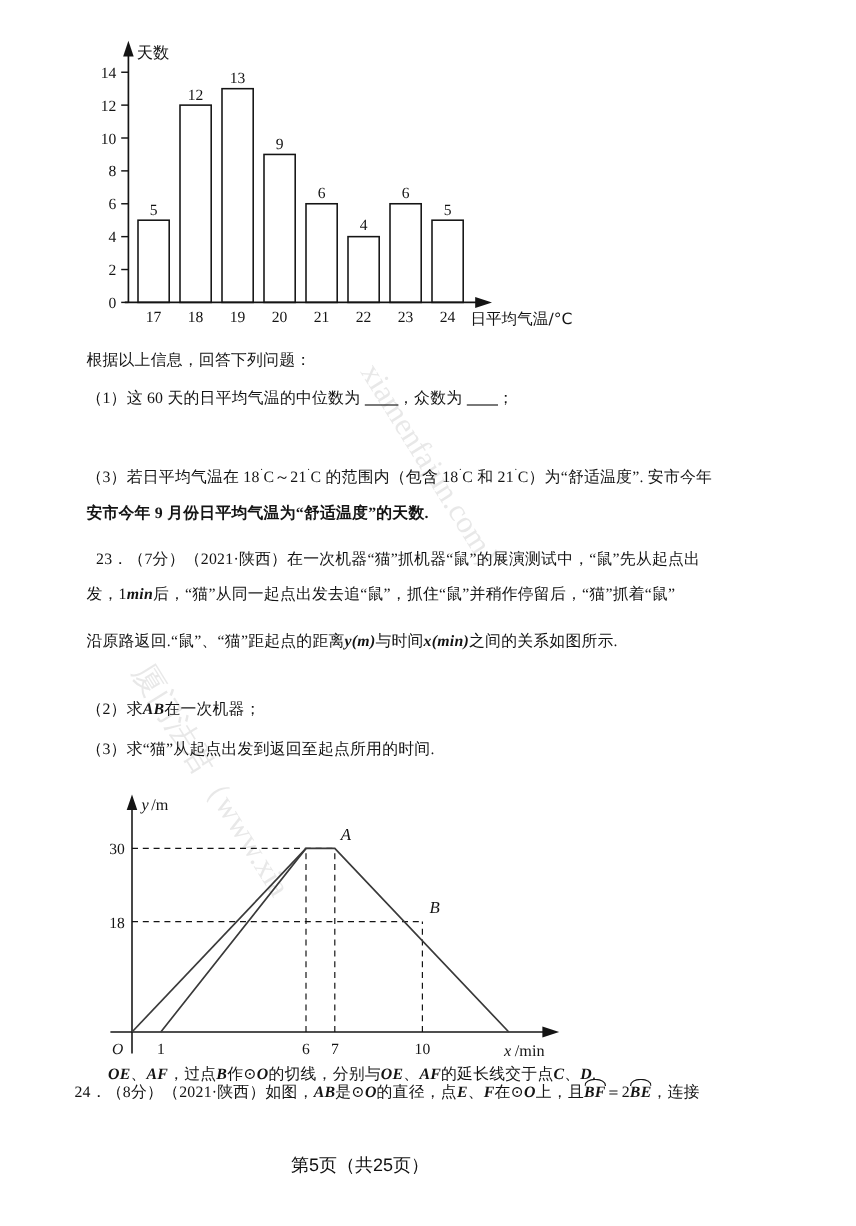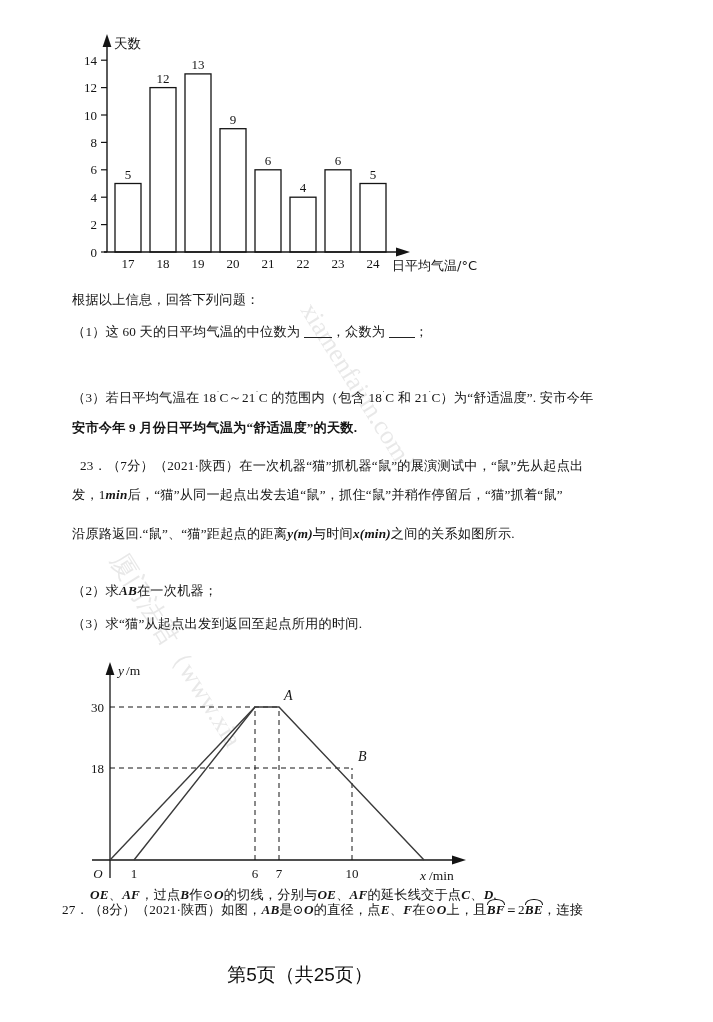--- a/index.html
+++ b/index.html
@@ -87,21 +87,21 @@
   }
   #line-chart svg { display: block; }
 
   
   #footer {
     position: absolute;
     left: 0;
     top: 962px;
     width: 600px;
     text-align: center;
-    font-size: 19px;
+    font-size: 15px;
     font-family: "Liberation Sans", sans-serif;
     color: #111;
   }
   .arcbar {
     position: relative;
     display: inline-block;
   }
   .arcbar::before {
     content: "";
     position: absolute;
@@ -274,21 +274,21 @@
         <text x="98" y="230" font-style="italic">O</text>
         <text x="134" y="230">1</text>
         <text x="255" y="230">6</text>
         <text x="279" y="230">7</text>
         <text x="352" y="230">10</text>
       </g>
     </svg>
   </div>
 
   <div class="para" style="left:62px; top:903px;">
-    <span>27．（8分）（2021·陕西）如图，</span><span class="it">AB</span><span>是⊙</span><span class="it">O</span><span>的直径，点</span><span class="it">E</span><span>、</span><span class="it">F</span><span>在⊙</span><span class="it">O</span><span>上，且</span><span class="it arcbar">BF</span><span>＝2</span><span class="it arcbar">BE</span><span>，连接</span>
+    <span>24．（8分）（2021·陕西）如图，</span><span class="it">AB</span><span>是⊙</span><span class="it">O</span><span>的直径，点</span><span class="it">E</span><span>、</span><span class="it">F</span><span>在⊙</span><span class="it">O</span><span>上，且</span><span class="it arcbar">BF</span><span>＝2</span><span class="it arcbar">BE</span><span>，连接</span>
   </div>
 
   <div class="para" style="left:90px; top:888px;">
     <span class="it">OE</span><span>、</span><span class="it">AF</span><span>，过点</span><span class="it">B</span><span>作⊙</span><span class="it">O</span><span>的切线，分别与</span><span class="it">OE</span><span>、</span><span class="it">AF</span><span>的延长线交于点</span><span class="it">C</span><span>、</span><span class="it">D</span><span>.</span>
   </div>
 
   <div id="footer">
     <span>第5页（共25页）</span>
   </div>
 

